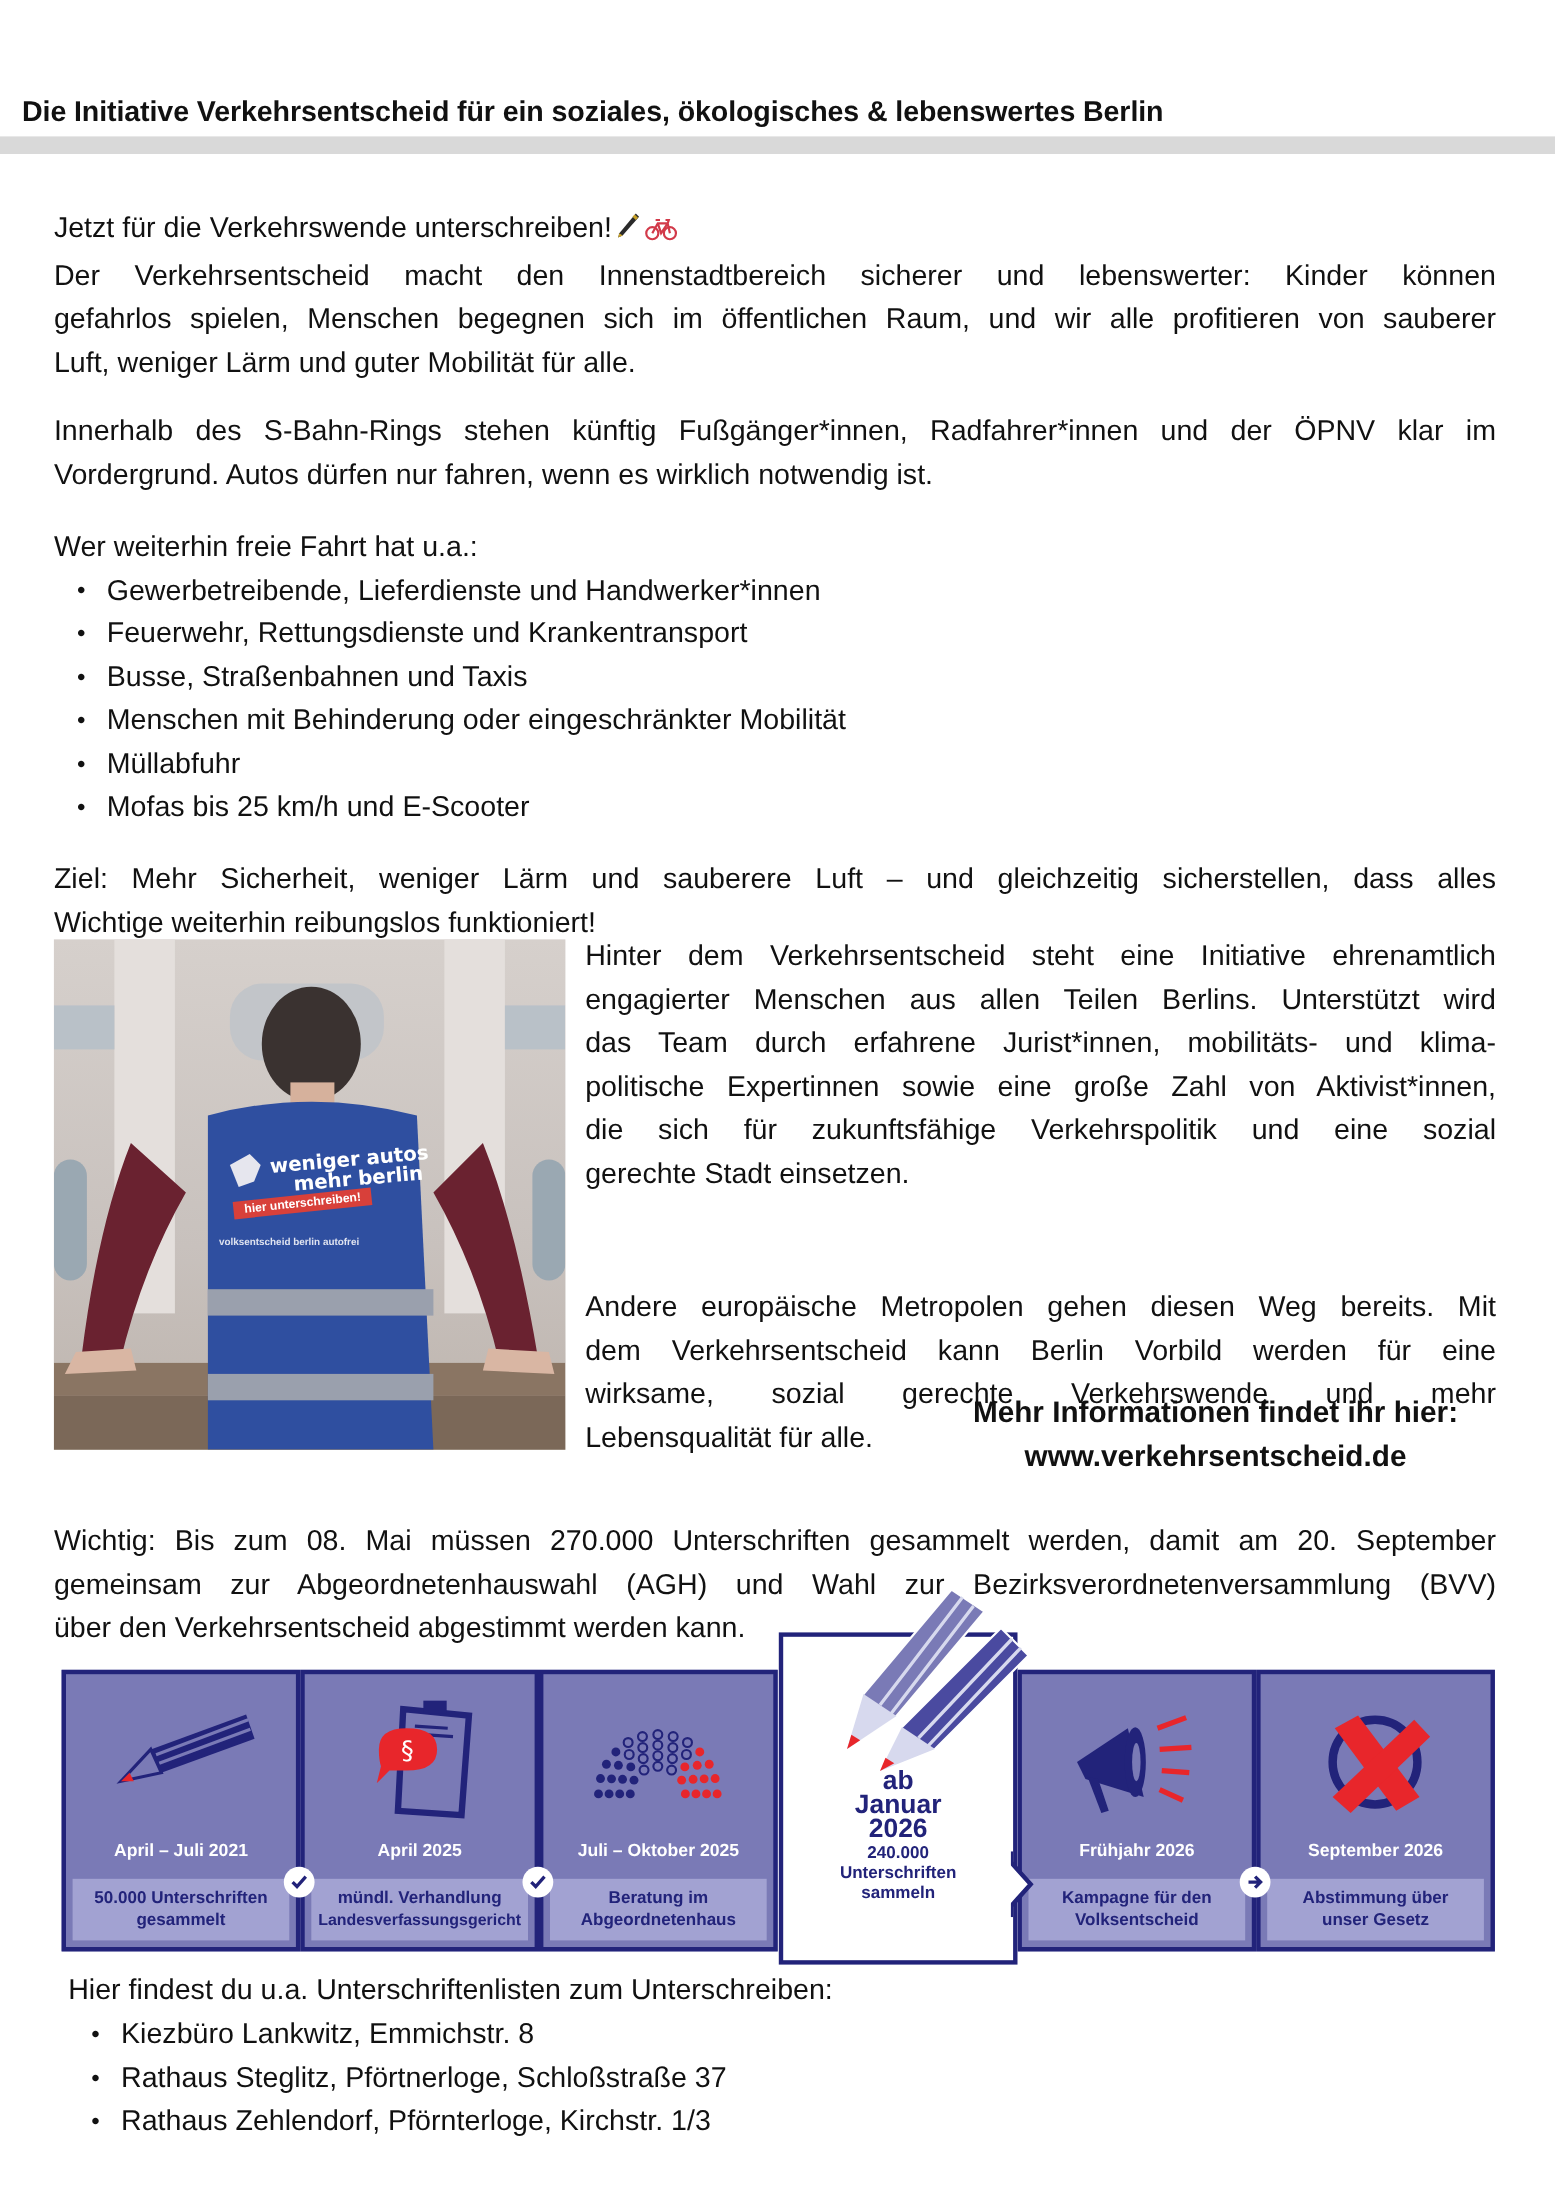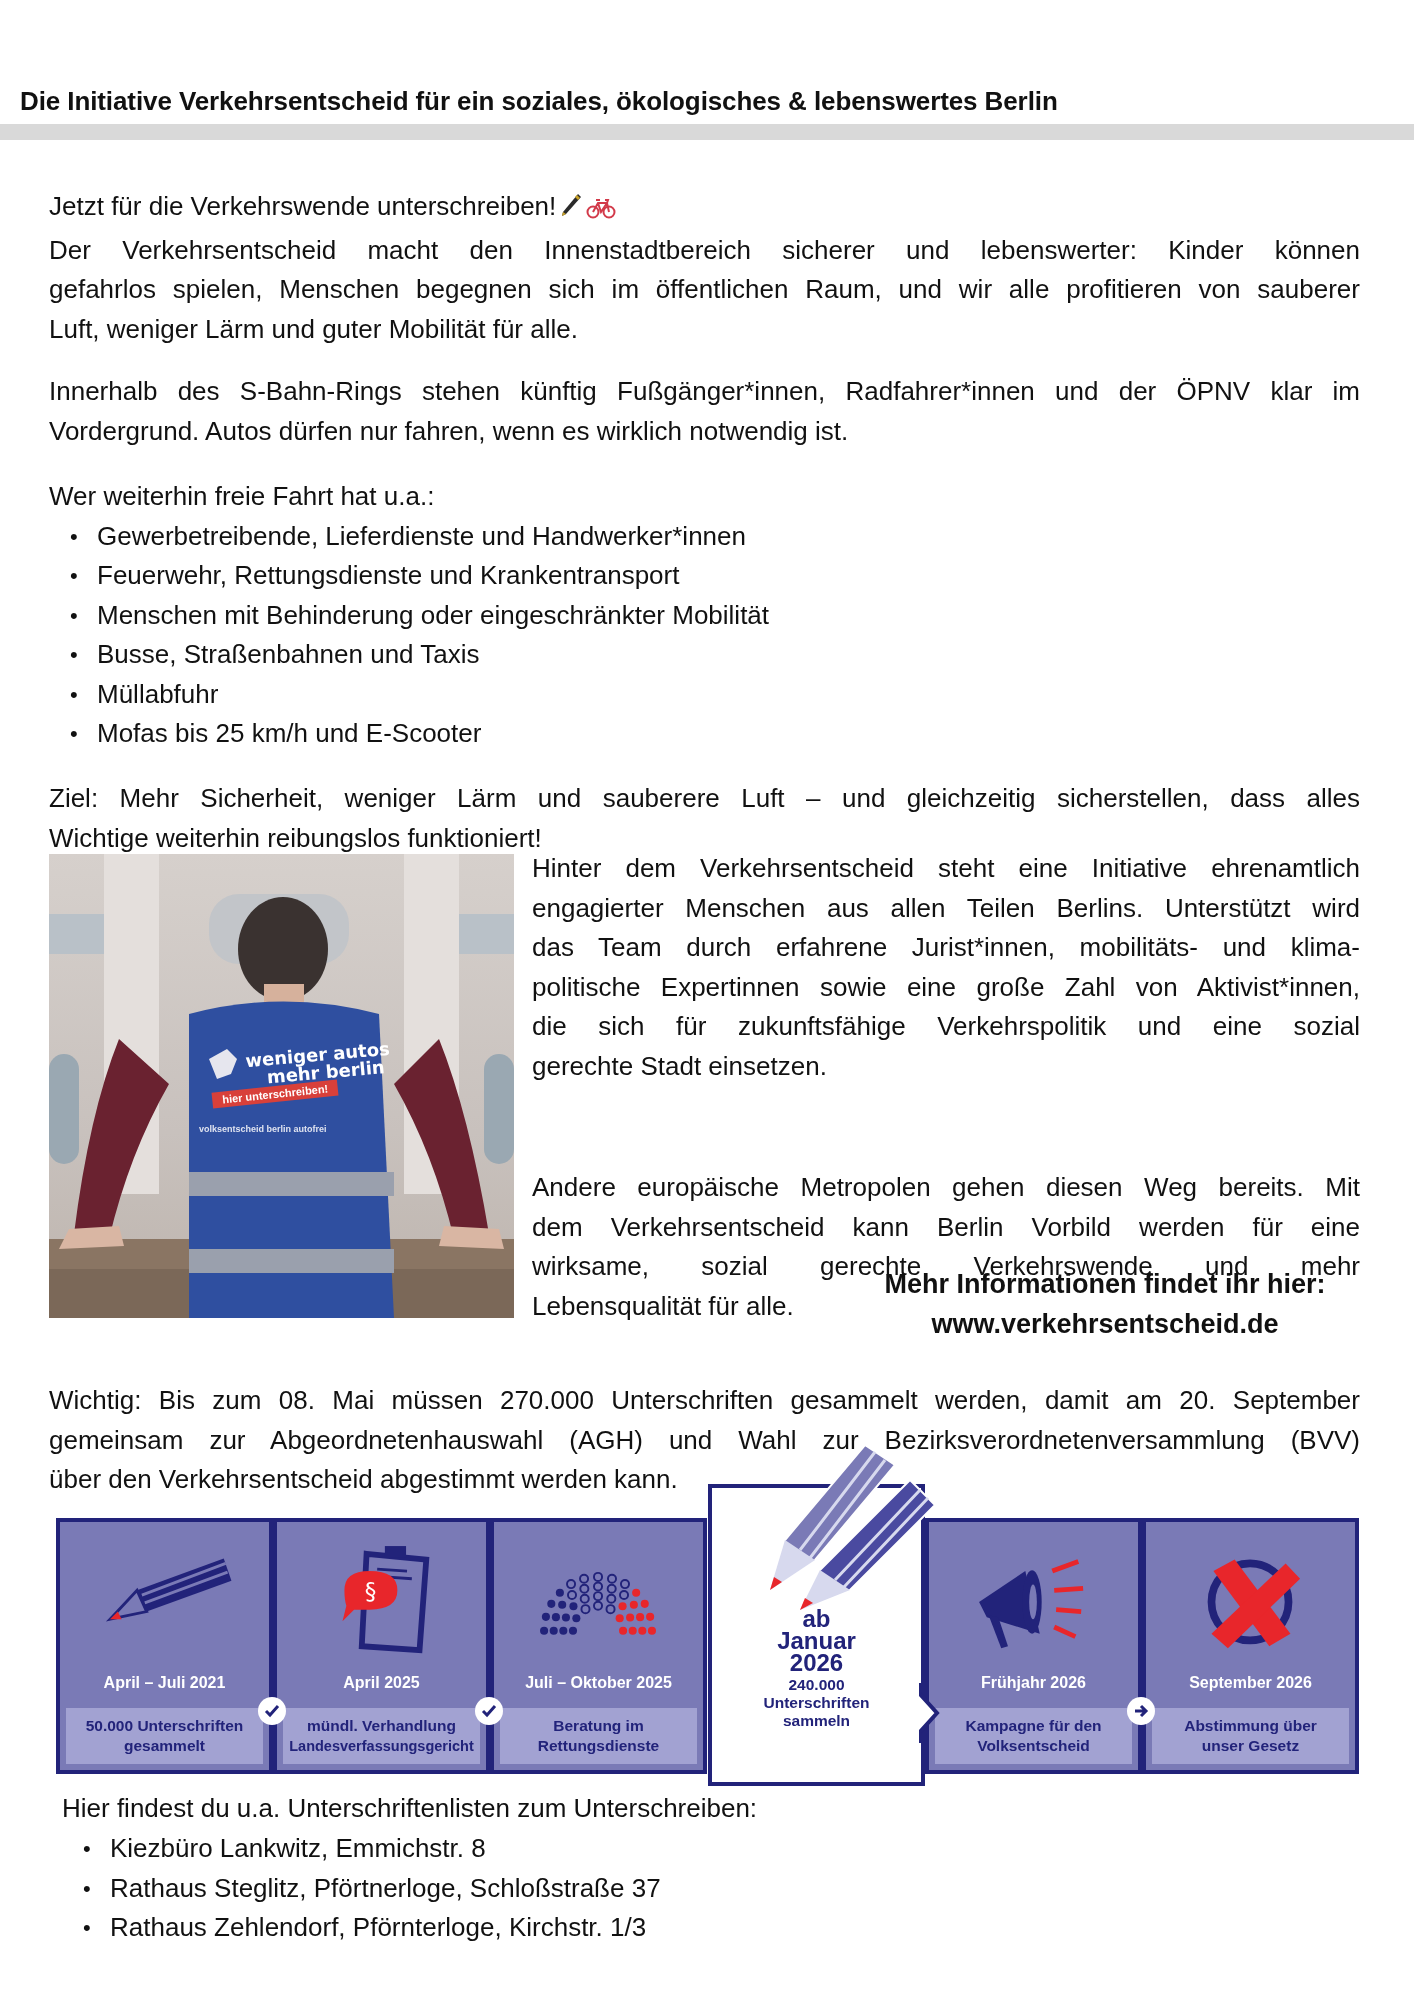--- a/index.html
+++ b/index.html
@@ -97,22 +97,22 @@
 <div class="p p2">
   <span class="jl">Innerhalb des S-Bahn-Rings stehen künftig Fußgänger*innen, Radfahrer*innen und der ÖPNV klar im</span>
   <span class="nl">Vordergrund. Autos dürfen nur fahren, wenn es wirklich notwendig ist.</span>
 </div>
 
 <div class="p p3">
   <span class="nl">Wer weiterhin freie Fahrt hat u.a.:</span>
   <ul class="list">
     <li>Gewerbetreibende, Lieferdienste und Handwerker*innen</li>
     <li>Feuerwehr, Rettungsdienste und Krankentransport</li>
+    <li>Busse, Straßenbahnen und Taxis</li>
     <li>Menschen mit Behinderung oder eingeschränkter Mobilität</li>
-    <li>Busse, Straßenbahnen und Taxis</li>
     <li>Müllabfuhr</li>
     <li>Mofas bis 25 km/h und E-Scooter</li>
   </ul>
 </div>
 
 <div class="p p4">
   <span class="jl">Ziel: Mehr Sicherheit, weniger Lärm und sauberere Luft – und gleichzeitig sicherstellen, dass alles</span>
   <span class="nl">Wichtige weiterhin reibungslos funktioniert!</span>
 </div>
 
@@ -264,21 +264,21 @@
         <circle cx="122.5" cy="37.9" r="4.2" fill="none" stroke="#22237a" stroke-width="2"></circle>
         <circle cx="136.0" cy="43.5" r="4.2" fill="none" stroke="#22237a" stroke-width="2"></circle>
         <circle cx="147.6" cy="52.4" r="4.2" fill="#e8262b"></circle>
         <circle cx="156.5" cy="64.0" r="4.2" fill="#e8262b"></circle>
         <circle cx="162.1" cy="77.5" r="4.2" fill="#e8262b"></circle>
         <circle cx="164.0" cy="92.0" r="4.2" fill="#e8262b"></circle>
       </svg>
     <div class="date">Juli – Oktober 2025</div>
     <div class="desc">
         <div>Beratung im</div>
-        <div>Rettungsdienste</div>
+        <div>Abgeordnetenhaus</div>
       </div>
   </div>
 
   <div class="active-card">
     <div class="a-date">
       <div>ab</div>
       <div>Januar</div>
       <div>2026</div>
     </div>
     <div class="a-desc">

